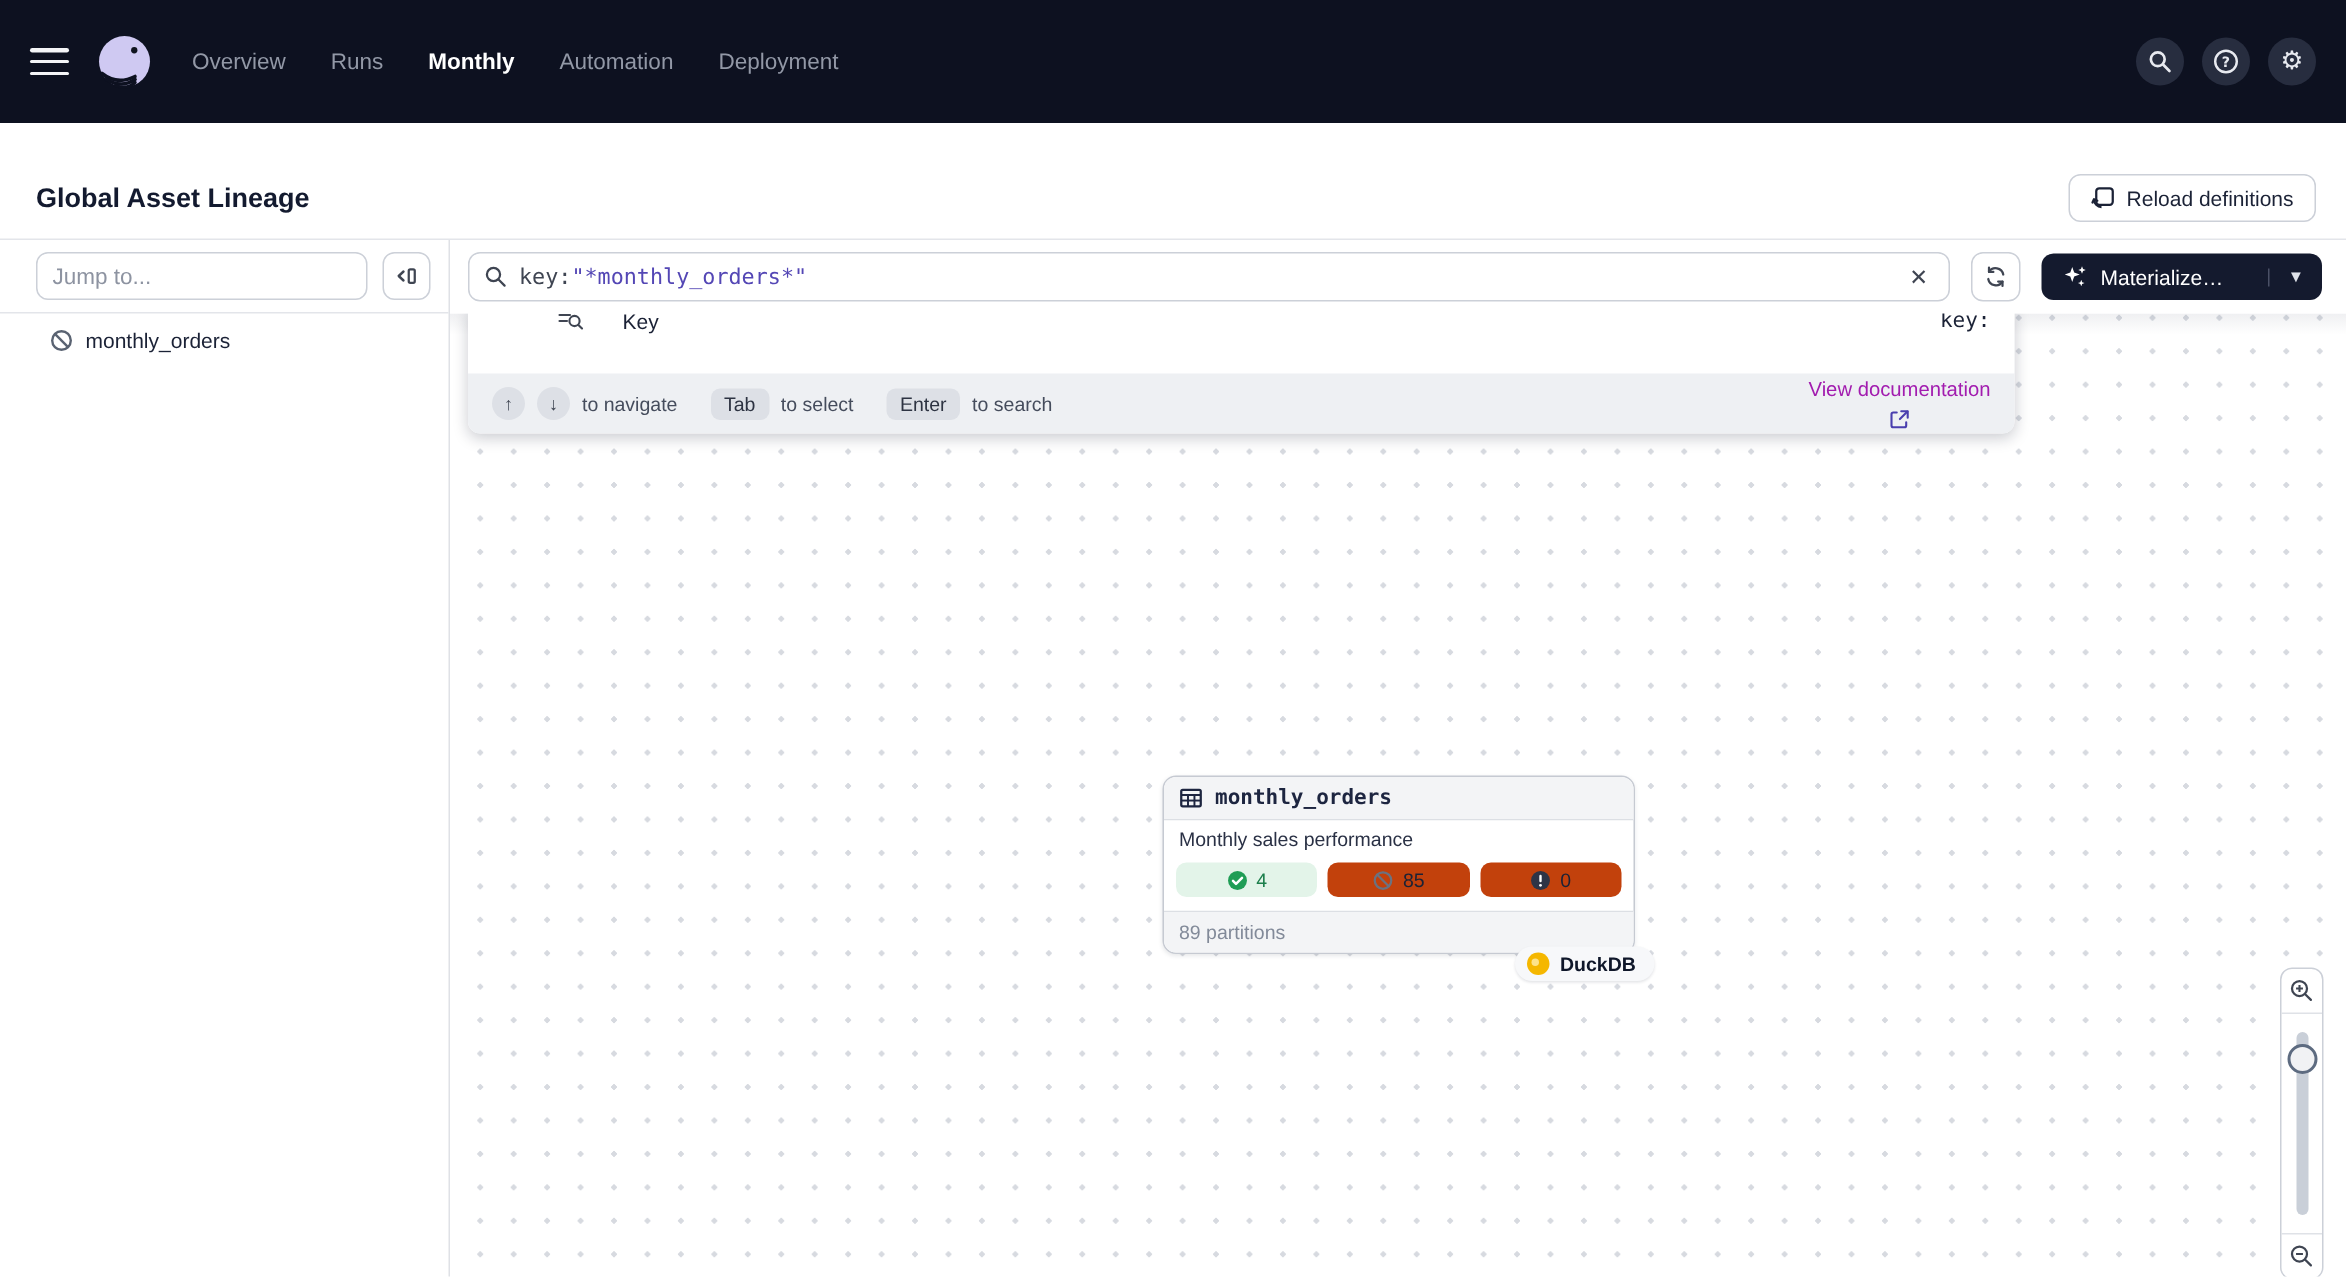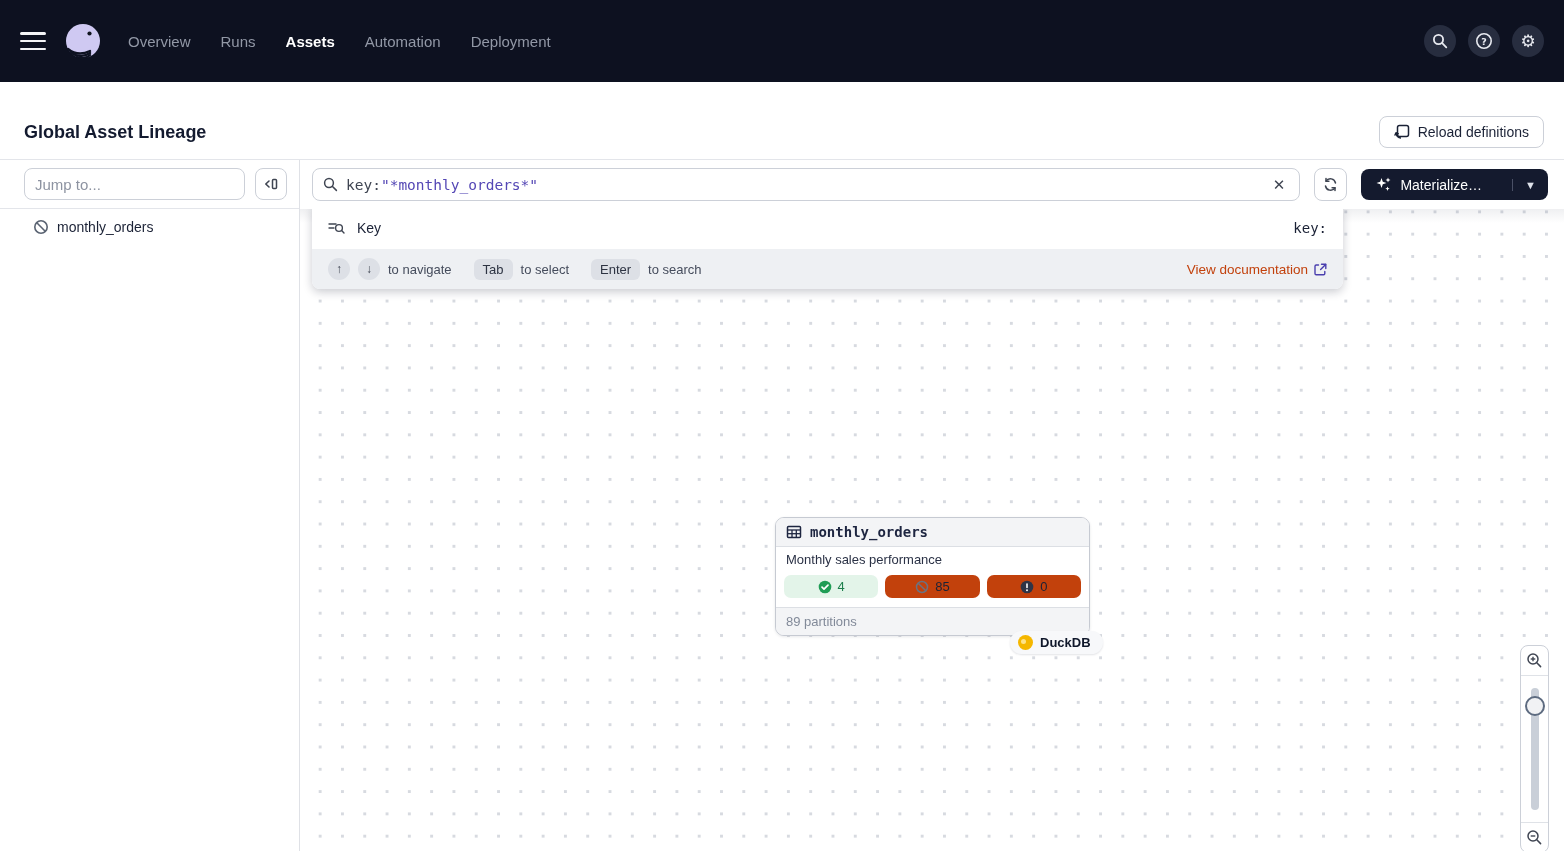--- a/index.html
+++ b/index.html
@@ -41,28 +41,28 @@
   .search-text .pfx { color:#3f4552; }
   .search-text .val { color:#5447b5; }
   .clear-x { margin-left:auto; color:#3f4552; font-size:15px; cursor:pointer; padding:2px 4px; }
   .refresh-btn { width:33px; height:33px; border:1px solid #ccd0d8; border-radius:8px; background:#fff; display:flex; align-items:center; justify-content:center; color:#3f4552; cursor:pointer; flex:0 0 auto; }
   .materialize { height:31px; display:flex; align-items:center; background:#141a2e; border-radius:8px; overflow:hidden; color:#fff; flex:0 0 auto; cursor:pointer;gap:16px; }
   .materialize-main { display:flex; align-items:center; gap:8px; padding:0 14px; font-size:14px; }
   .materialize-caret { display:flex; align-items:center; padding:0 12px; border-left:1px solid #4a5066; font-size:11px; color:#dfe2ea; }
 
   
   .suggest { position:absolute; left:12px; top:46px; width:1031px; background:#fff; border-radius:0 0 8px 8px; box-shadow:0 3px 10px rgba(15,20,40,.22); z-index:4; overflow:hidden; }
-  .suggest-row { height:43px; display:flex; align-items:center; padding:0 16px; gap:12px; background:#fff; cursor:pointer; }
+  .suggest-row { height:43px; display:flex; align-items:flex-start; padding:0 16px; gap:26px; background:#fff; cursor:pointer;margin-left:44px; }
   .suggest-row .label { font-size:14px; color:#1b2236; }
   .suggest-row .hint { margin-left:auto; font-size:14px; color:#1b2236; }
   .suggest-footer { height:40px; background:#eef0f3; display:flex; align-items:center; padding:0 16px; gap:8px; font-size:13px; color:#454c5c; }
   .kbd-circle { width:22px; height:22px; border-radius:50%; background:#dde0e6; display:flex; align-items:center; justify-content:center; font-size:12px; color:#3f4552; }
   .kbd-pill { background:#dde0e6; border-radius:6px; padding:3px 9px; font-size:13px; color:#2d3342; }
   .hint-txt { margin-right:14px; }
-  .docs-link { margin-left:auto; color:#c2410c; font-size:13.5px; display:flex; align-items:center; gap:6px; cursor:pointer; }
+  .docs-link { margin-left:auto; color:#a21caf; font-size:13.5px; display:flex; align-items:center; gap:6px; cursor:pointer;flex-direction:column; }
 
   
   .canvas { position:absolute; top:49px; left:0; right:0; bottom:0;
     background-image:
       linear-gradient(180deg, rgba(30,38,66,0.07), rgba(255,255,255,0) 14px),
       radial-gradient(circle, #d7dae0 1.8px, rgba(255,255,255,0) 1.9px);
     background-size:100% 100%, 22.3px 22.3px;
     background-position:0 0, 9px 14px; }
 
   
@@ -106,21 +106,21 @@
       <circle cx="19" cy="19" r="17" fill="#cfc9f2"></circle>
       <circle cx="25.5" cy="11.5" r="2.1" fill="#10141f"></circle>
       <path d="M4 27 q10 8 22 2" stroke="#0d1120" stroke-width="2.4" fill="none" stroke-linecap="round"></path>
       <path d="M7 31 q10 6 19 0" stroke="#0d1120" stroke-width="2.4" fill="none" stroke-linecap="round"></path>
       <path d="M13 35 q8 3 13 -2" stroke="#0d1120" stroke-width="2.2" fill="none" stroke-linecap="round"></path>
     </svg>
   </div>
   <div class="navlinks">
     <span class="navlink">Overview</span>
     <span class="navlink">Runs</span>
-    <span class="navlink active">Assets</span>
+    <span class="navlink active">Monthly</span>
     <span class="navlink">Automation</span>
     <span class="navlink">Deployment</span>
   </div>
   <div class="topnav-right">
     <div class="circle-btn">
       <svg width="16" height="16" viewBox="0 0 16 16">
           <circle cx="6.5" cy="6.5" r="4.6" stroke="#e8eaf0" stroke-width="1.8" fill="none"></circle>
           <line x1="10.2" y1="10.2" x2="14.3" y2="14.3" stroke="#e8eaf0" stroke-width="1.8" stroke-linecap="round"></line>
         </svg>
     </div>

